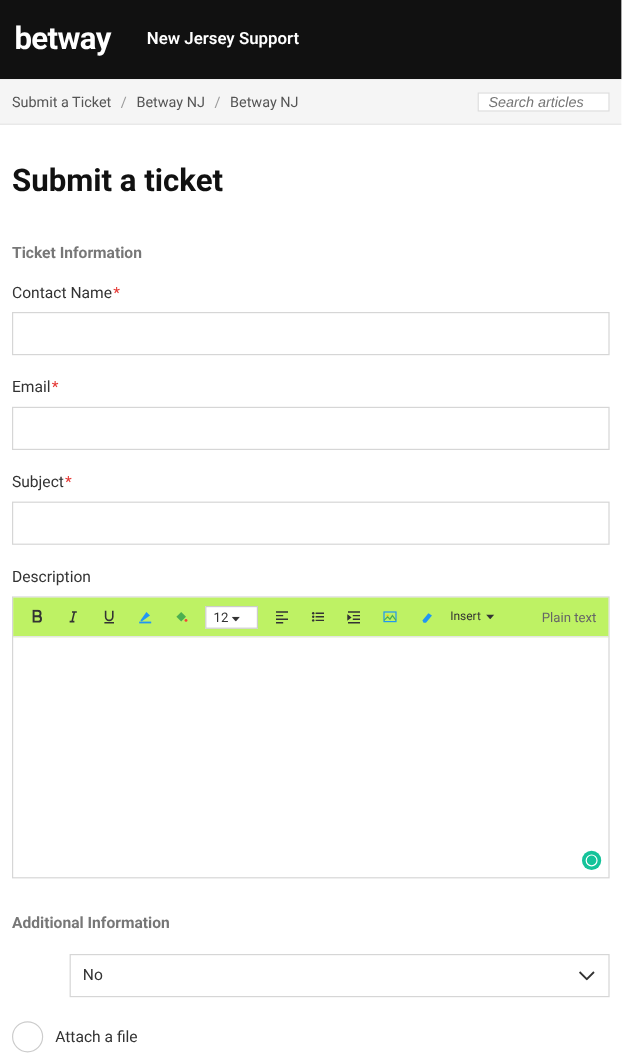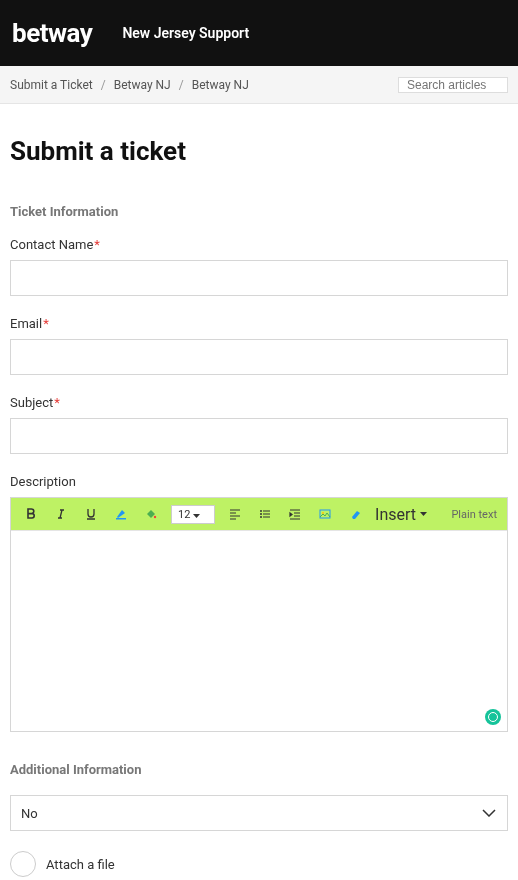--- a/index.html
+++ b/index.html
@@ -5,36 +5,36 @@
 * { box-sizing: border-box; margin: 0; padding: 0; }
 body { font-family: -apple-system, BlinkMacSystemFont, "Segoe UI", Roboto, Arial, sans-serif; font-size: 13px; color: #333; background: #fff; width: 518px; }
 .header { background: #111; color: #fff; padding: 18px 12px; display: flex; align-items: center; gap: 30px; }
 .logo { font-size: 26px; font-weight: 700; letter-spacing: -0.5px; }
 .portal-name { font-size: 14px; font-weight: 600; text-align: center; }
 .subbar { background: #f5f5f5; border-bottom: 1px solid #e5e5e5; display: flex; align-items: center; padding: 0 10px; height: 38px; gap: 8px; }
 .crumbs { display: flex; align-items: center; gap: 8px; font-size: 12px; color: #555; flex: 1; }
 .crumbs a { color: #555; text-decoration: none; }
 .crumb-sep { color: #999; }
 .search { display: flex; align-items: center; }
-.search input { border: 1px solid #ddd; background: #fff; font-size: 12px; padding: 6px 8px; width: 110px; height: 16px; color: #666; }
+.search input { border: 1px solid #ddd; background: #fff; font-size: 12px; padding: 6px 8px; width: 110px; height: 16px; color: #666; font-style: italic; }
 .page { padding: 10px 10px 20px 10px; }
 h1 { font-size: 26px; font-weight: 700; margin: 22px 0 38px 0; color: #111; }
 .section-title { font-size: 13px; font-weight: 700; color: #777; margin-bottom: 18px; }
 .field { margin-bottom: 20px; }
 .field-label { font-size: 13px; color: #333; margin-bottom: 8px; display: block; }
 .req { color: #e53935; margin-left: 1px; }
 .txt, .sel { width: 100%; border: 1px solid #d6d6d6; height: 36px; padding: 0 10px; font-size: 13px; background: #fff; }
-.sel-wrap { position: relative; }
+.sel-wrap { position: relative; margin-left: 48px; }
 .sel-wrap .chev { position: absolute; right: 12px; top: 50%; transform: translateY(-50%); pointer-events: none; }
 .editor { border: 1px solid #d6d6d6; }
 .toolbar { display: flex; align-items: center; padding: 6px 10px; border-bottom: 1px solid #e5e5e5; gap: 10px; background: #bef264; }
 .tb-btn { background: none; border: none; cursor: pointer; padding: 2px 4px; display: flex; align-items: center; justify-content: center; width: 20px; height: 20px; }
 .tb-sel { border: 1px solid #ccc; background: #fff; font-size: 11px; padding: 2px 14px 2px 6px; position: relative; cursor: pointer; }
 .tb-right { margin-left: auto; font-size: 11px; color: #666; cursor: pointer; }
-.insert-btn { font-size: 16px; color: #333; display: flex; align-items: center; gap: 4px; cursor: pointer; justify-content: flex-end; }
+.insert-btn { font-size: 10px; color: #333; display: flex; align-items: center; gap: 4px; cursor: pointer; justify-content: flex-end; }
 .editor-body { height: 200px; padding: 10px; position: relative; }
 .grammarly { position: absolute; right: 6px; bottom: 6px; width: 16px; height: 16px; border-radius: 50%; background: #15c39a; display: flex; align-items: center; justify-content: center; }
 .grammarly::after { content: ""; width: 8px; height: 8px; border-radius: 50%; border: 1.5px solid #fff; }
 .attach { display: flex; align-items: center; gap: 10px; margin-top: 12px; }
 .attach-icon { width: 26px; height: 26px; border: 1px solid #ccc; border-radius: 50%; display: flex; align-items: center; justify-content: center; }
 svg { display: block; }
 </style>
 </head>
 <body>
 

